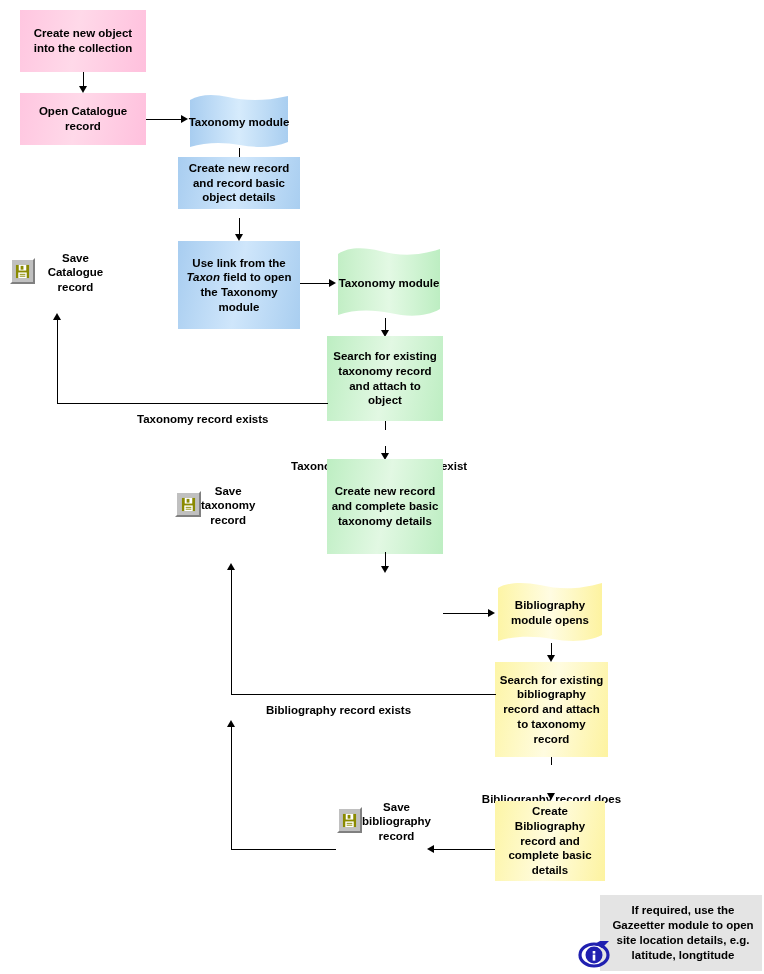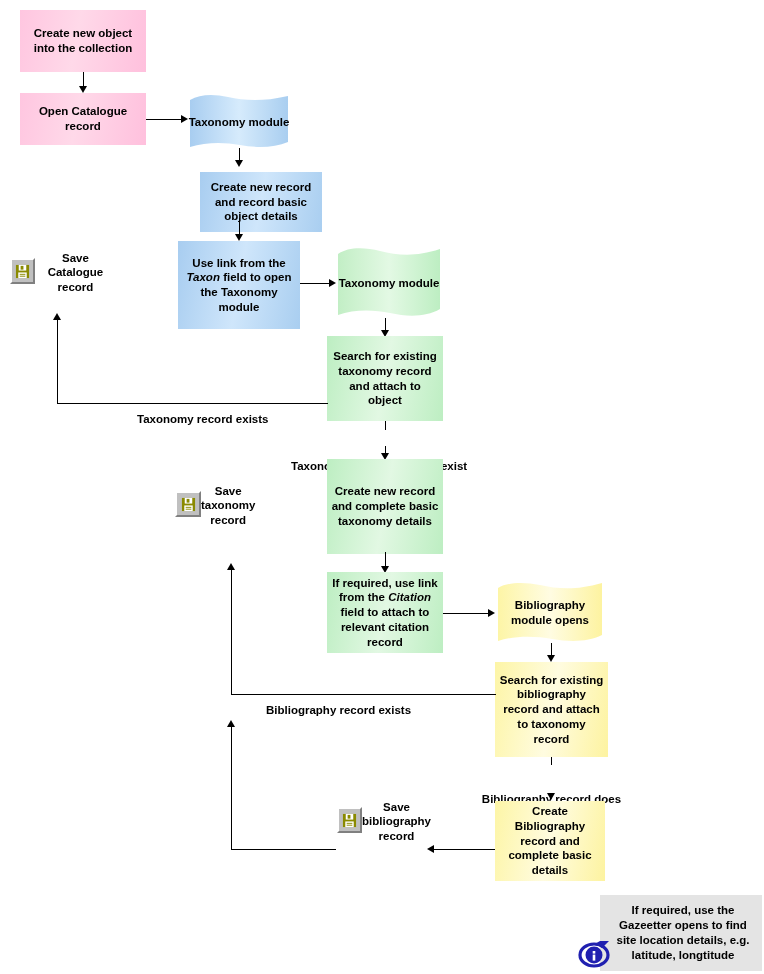--- a/index.html
+++ b/index.html
@@ -198,21 +198,21 @@
         </linearGradient>
       </defs>
       <path d="M4,6 C14,0 28,0 42,3 C58,6.5 76,8 102,2 L102,48 C88,54 70,54 54,51 C38,48 20,48 4,53 Z" fill="url(#gradBlueWave)"></path>
     </svg>
     <div class="wave-label">Taxonomy module</div>
   </div>
 
   <div class="vline" style="left:239px; top:148px; height:14px;"></div>
   <div class="arrow arr-down" style="left:234.5px; top:160px;"></div>
 
-  <div class="node box-blue" style="left:178px; top:172px; width:122px; height:60px;margin-left:22px;">
+  <div class="node box-blue" style="left:178px; top:157px; width:122px; height:52px;">
     <span>Create new record and record basic object details</span>
   </div>
 
   <div class="vline" style="left:239px; top:218px; height:18px;"></div>
   <div class="arrow arr-down" style="left:234.5px; top:234px;"></div>
 
   <div class="node box-blue" style="left:178px; top:241px; width:122px; height:88px;">
     <span><span>Use link from the </span><span class="italic">Taxon</span><span> field to open the Taxonomy module</span></span>
   </div>
 
@@ -250,23 +250,20 @@
   <div class="vline" style="left:385px; top:446px; height:9px;"></div>
   <div class="arrow arr-down" style="left:380.5px; top:453px;"></div>
 
   <div class="node box-green" style="left:327px; top:459px; width:116px; height:95px;">
     <span>Create new  record and complete basic taxonomy details</span>
   </div>
 
   <div class="vline" style="left:385px; top:552px; height:16px;"></div>
   <div class="arrow arr-down" style="left:380.5px; top:566px;"></div>
 
-  <div class="node box-green" style="left:327px; top:572px; width:116px; height:81px;">
-    <span><span>If required, use  link from the </span><span class="italic">Citation</span><span> field to attach to relevant citation record</span></span>
-  </div>
 
   <div class="hline" style="left:443px; top:613px; width:46px;"></div>
   <div class="arrow arr-right" style="left:488px; top:608.5px;"></div>
 
   <div class="wave" style="left:494px; top:582px; width:112px; height:62px;">
     <svg width="112" height="62" viewBox="0 0 112 62" preserveAspectRatio="none">
       <defs>
         <linearGradient id="gradYellowWave" x1="0" y1="0" x2="1" y2="0">
           <stop offset="0%" stop-color="#fdf5a6"></stop>
           <stop offset="50%" stop-color="#fffce2"></stop>
@@ -346,21 +343,21 @@
         <rect x="5" y="10.5" width="6" height="1" fill="#8a8a00"></rect>
         <rect x="5" y="12.5" width="6" height="1" fill="#8a8a00"></rect>
       </svg>
     </div>
     <div class="save-caption">Save
 bibliography
 record</div>
   </div>
 
   <div class="note" style="left:600px; top:895px; width:162px; height:76px;">
-    <div class="note-text">If required, use the Gazeetter opens to find site location details, e.g. latitude, longtitude</div>
+    <div class="note-text">If required, use the Gazeetter module to open site location details, e.g. latitude, longtitude</div>
   </div>
   <div class="note-icon" style="left:578px; top:937px;">
     <svg width="34" height="34" viewBox="0 0 34 34">
       <path d="M31,4 L24,11 C21,8.5 17.5,7.5 14,8.5 L22,4 Z" fill="#2020b0"></path>
       <ellipse cx="16" cy="18" rx="14" ry="11" fill="none" stroke="#2020b0" stroke-width="3.2"></ellipse>
       <circle cx="16" cy="18" r="8.5" fill="#2020b0"></circle>
       <rect x="14.7" y="14" width="2.6" height="2.6" fill="#ffffff"></rect>
       <rect x="14.7" y="17.6" width="2.6" height="6" fill="#ffffff"></rect>
     </svg>
   </div>

